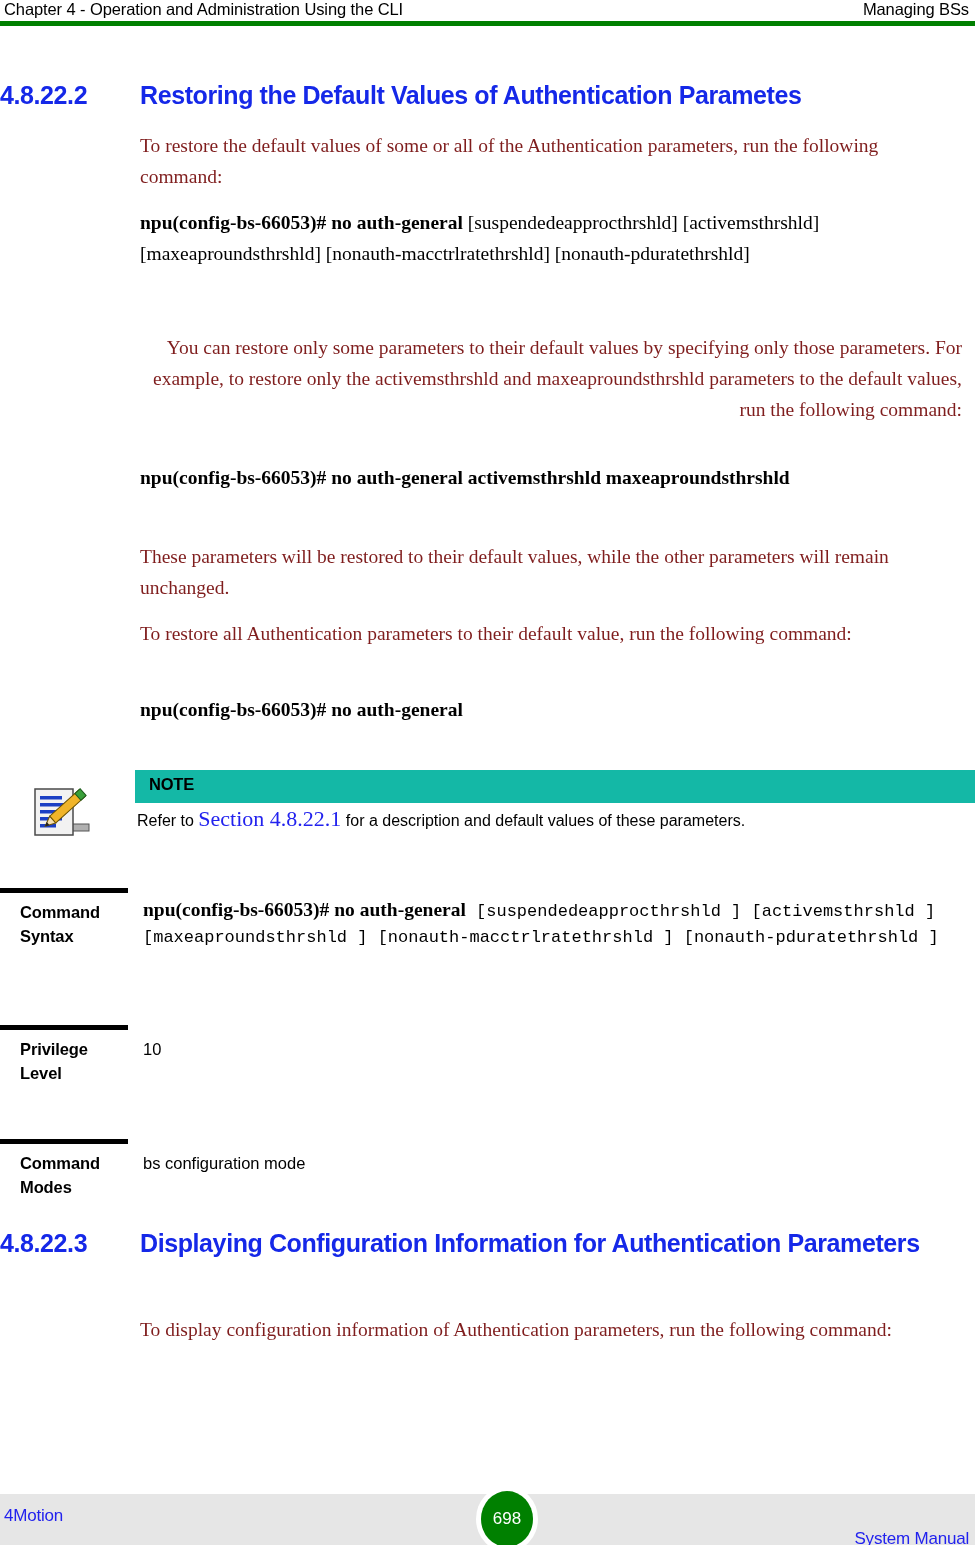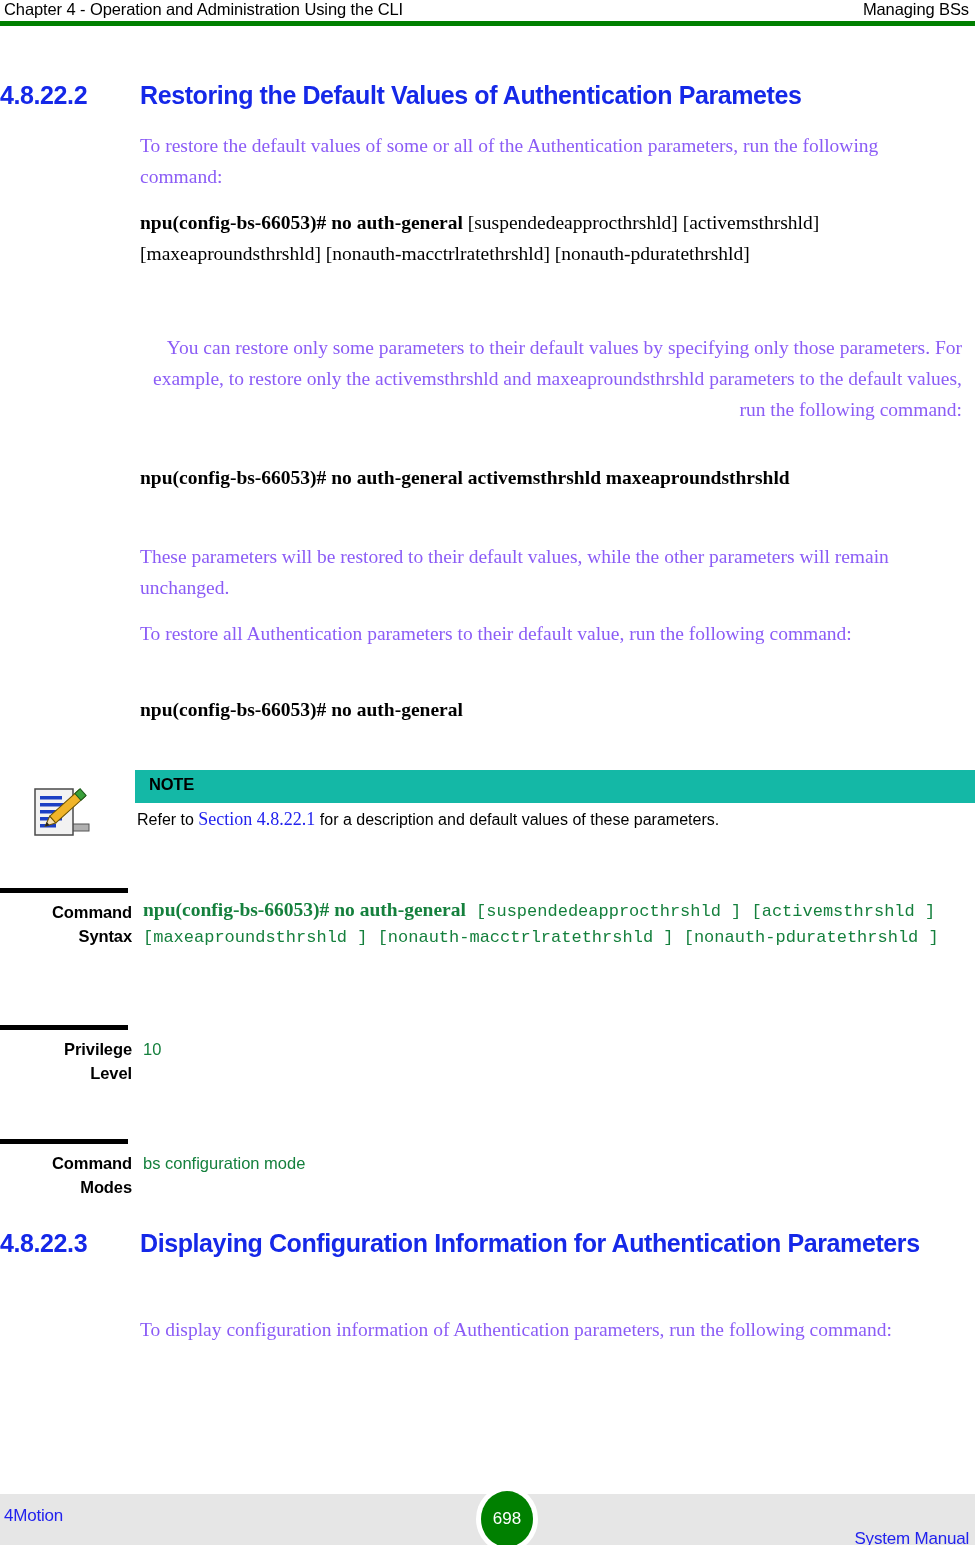--- a/index.html
+++ b/index.html
@@ -79,21 +79,21 @@
   }
 
   
   .para {
     position: absolute;
     left: 140px;
     width: 822px;
     font-family: "Liberation Serif", serif;
     font-size: 19.5px;
     line-height: 31px;
-    color: #8b5cf6;
+    color: #7f1d1d;
   }
   .cmd {
     position: absolute;
     left: 140px;
     width: 822px;
     font-family: "Liberation Serif", serif;
     font-size: 19.5px;
     line-height: 31px;
     color: #000;
   }
@@ -129,21 +129,21 @@
     top: 38px;
     width: 830px;
     font-family: "Liberation Sans", sans-serif;
     font-size: 16px;
     line-height: 22px;
     color: #000;
   }
   .note-body .seclink {
     color: #2222ee;
     font-family: "Liberation Serif", serif;
-    font-size: 18px;
+    font-size: 22px;
   }
   .note-icon {
     position: absolute;
     left: 30px;
     top: 10px;
     width: 66px;
     height: 62px;
   }
 
   
@@ -164,31 +164,30 @@
     position: absolute;
     left: 20px;
     top: 12px;
     width: 112px;
     font-family: "Liberation Sans", sans-serif;
     font-weight: bold;
     font-size: 16.5px;
     line-height: 24px;
     color: #000;
     letter-spacing: -0.1px;
-    text-align: right;
   }
   .tbl-value {
     position: absolute;
     left: 143px;
     top: 12px;
     width: 820px;
     font-family: "Liberation Sans", sans-serif;
     font-size: 16.5px;
     line-height: 24px;
-    color: #15803d;
+    color: #000000;
   }
   .tbl-value.syntax {
     font-family: "Liberation Mono", monospace;
     font-size: 17px;
     line-height: 26px;
     top: 9px;
   }
   .tbl-value.syntax b {
     font-family: "Liberation Serif", serif;
     font-weight: bold;

